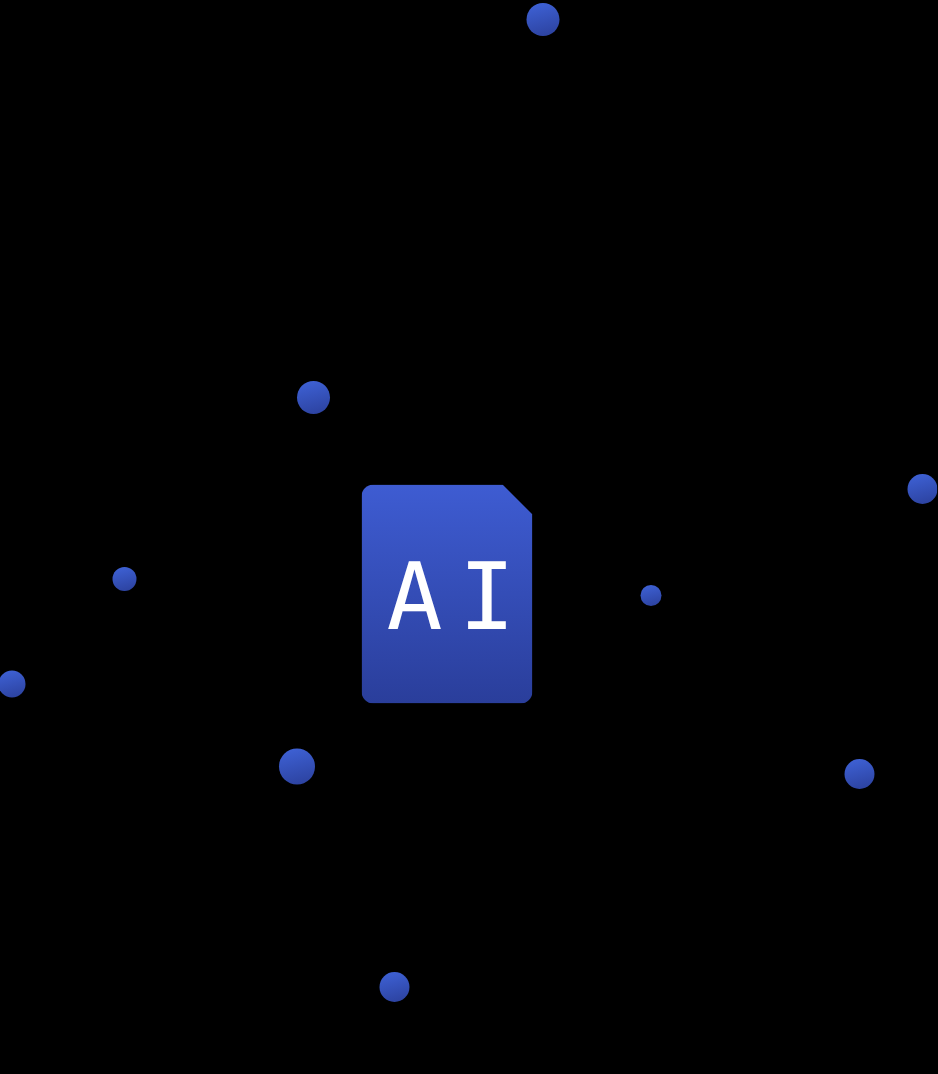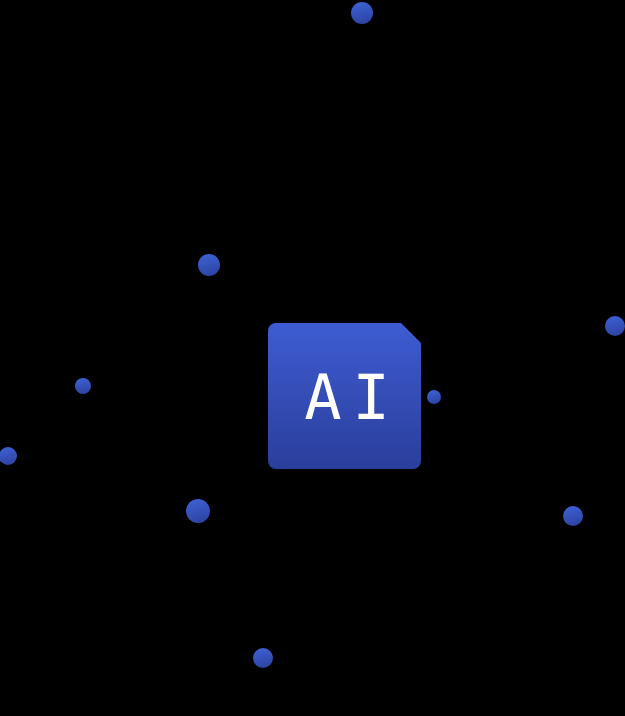--- a/index.html
+++ b/index.html
@@ -19,29 +19,28 @@
     inset: 0;
   }
   .dot {
     position: absolute;
     border-radius: 50%;
   }
   .chip {
     position: absolute;
     left: 241px;
     top: 323px;
-    width: 153px;
+    width: 114px;
     height: 146px;
     border-radius: 8px;
     
     clip-path: polygon(0 0, calc(100% - 20px) 0, 100% 20px, 100% 100%, 0 100%);
     display: flex;
     align-items: center;
     justify-content: center;
-    margin-left: 27px;
   }
   .chip-label {
     font-size: 62px;
     font-weight: 400;
     letter-spacing: 11px;
     padding-left: 16px; 
     padding-top: 4px;
     line-height: 1;
     user-select: none;
   }

